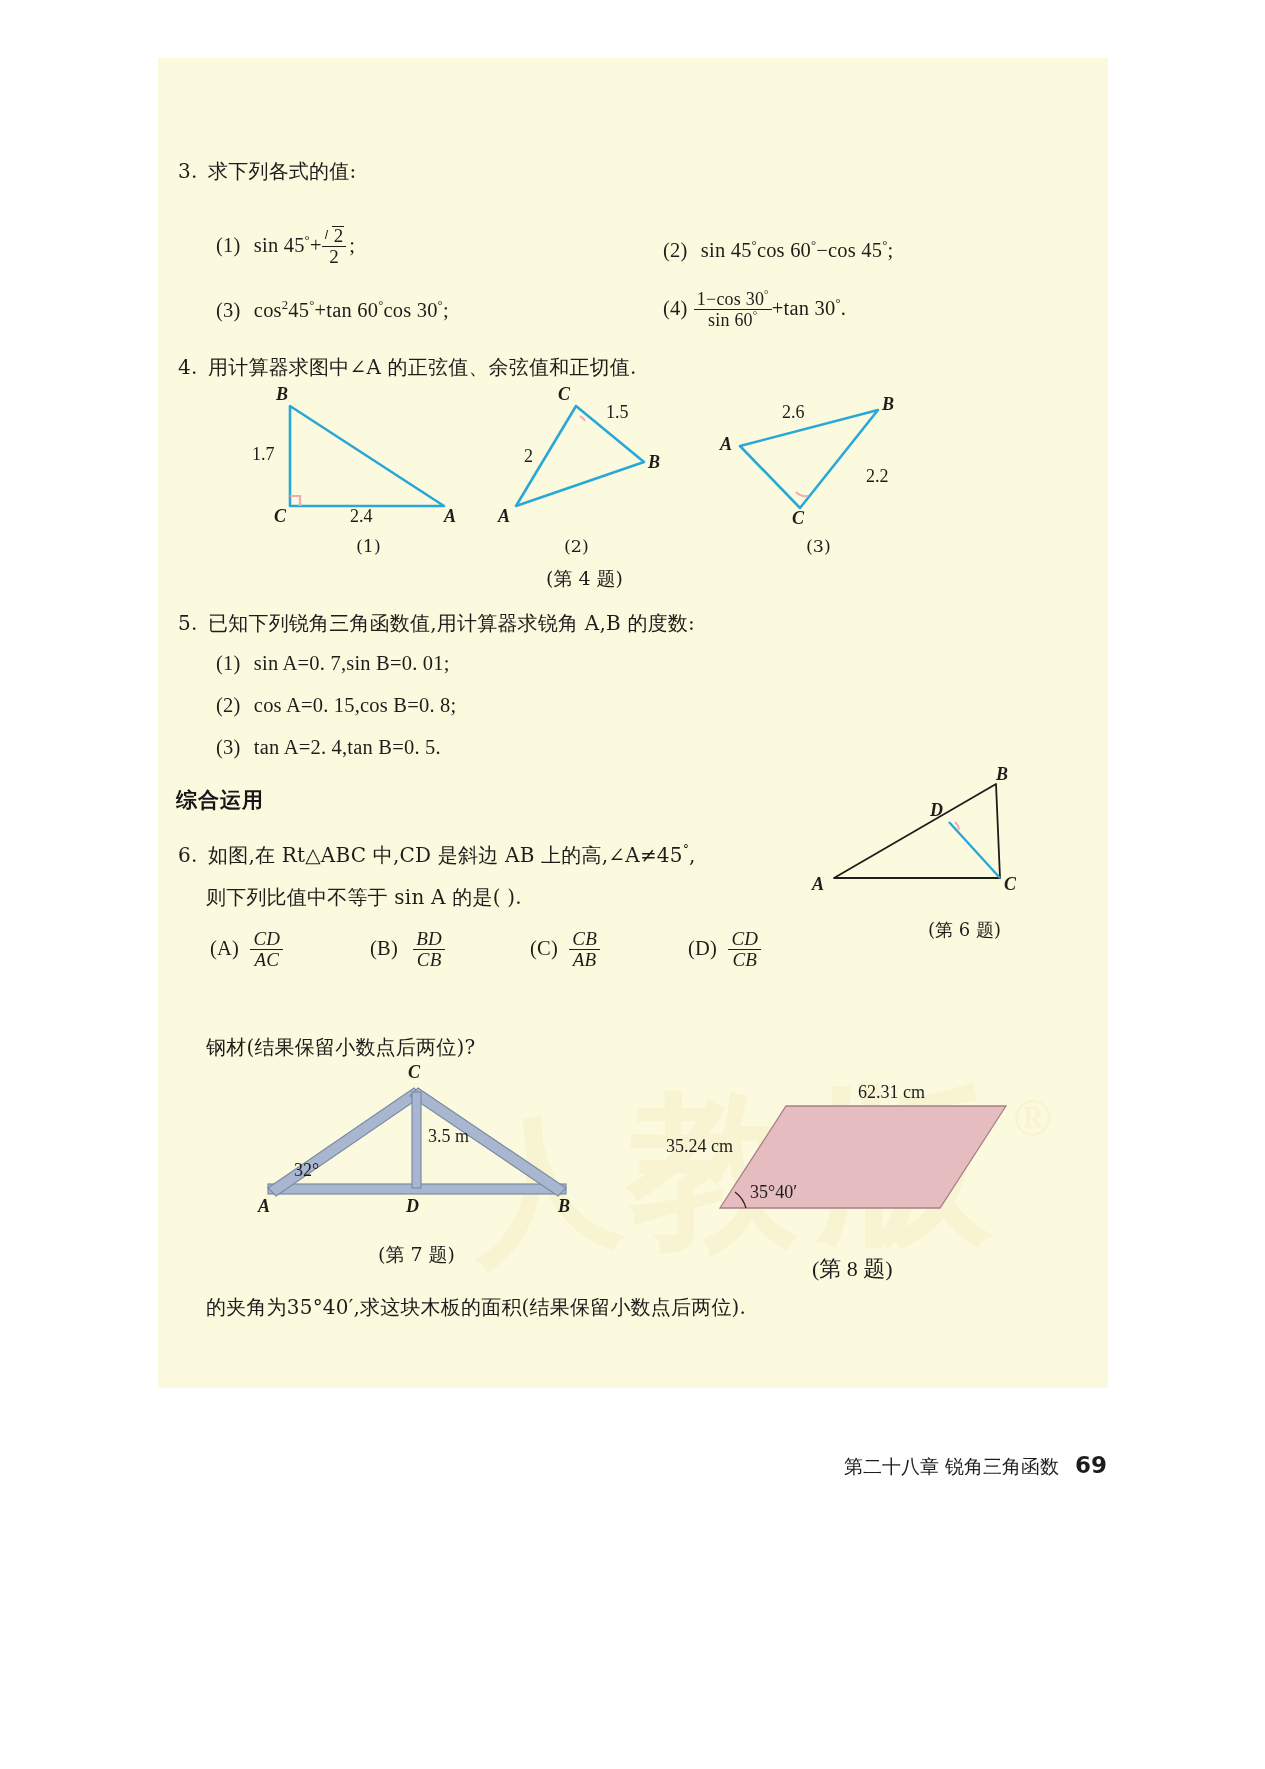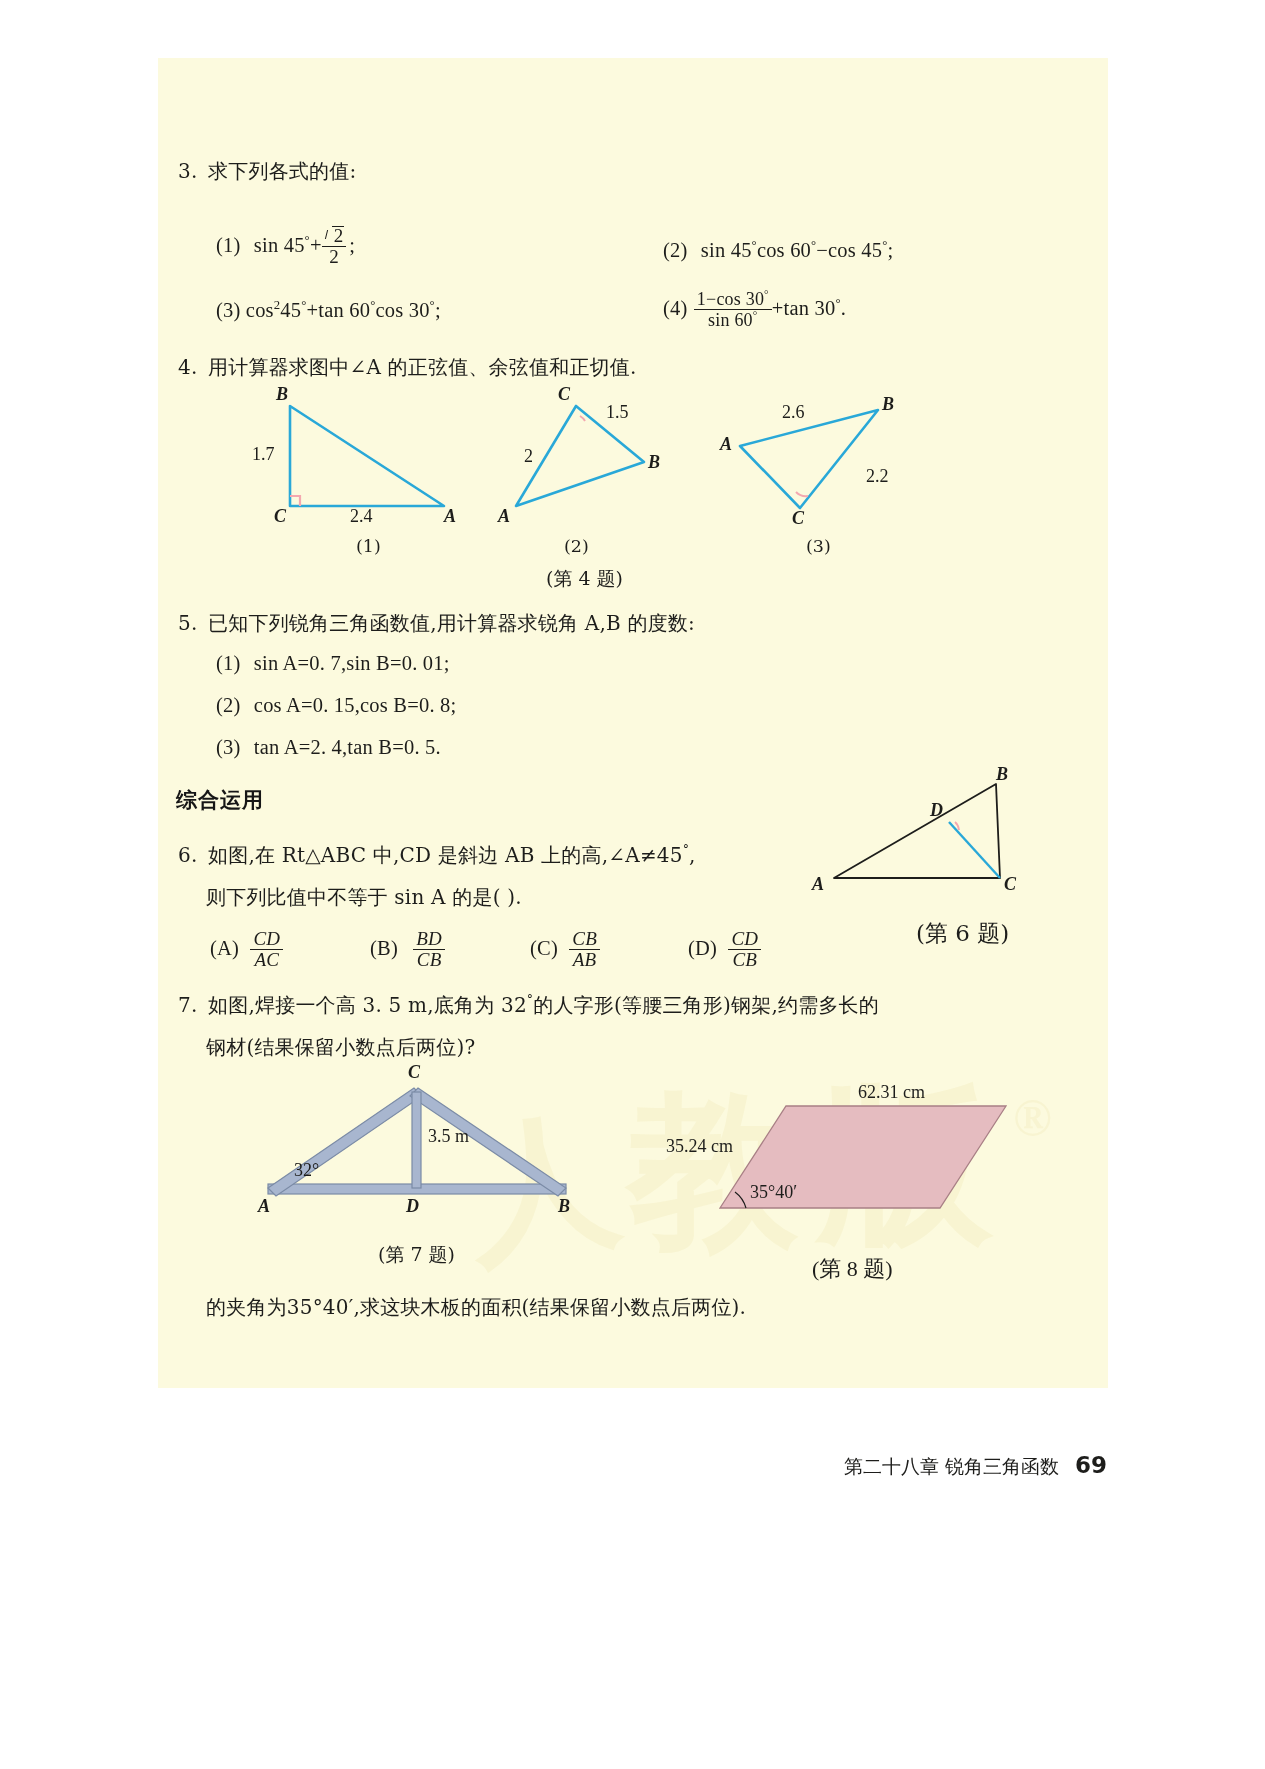--- a/index.html
+++ b/index.html
@@ -172,21 +172,21 @@
 
   <div class="ln" style="left:505px; top:180px;">
     <span class="mr">(2)</span>
     <span class="mr" style="margin-left:8px;">
       <span>sin 45</span><span class="deg">°</span><span>cos 60</span><span class="deg">°</span><span>−cos 45</span><span class="deg">°</span><span>;</span>
     </span>
   </div>
 
   <div class="ln" style="left:58px; top:240px;">
     <span class="mr">(3)</span>
-    <span class="mr" style="margin-left:0;">
+    <span class="mr" style="margin-left:8px;">
       <span>cos</span><span class="sup2">2</span><span>45</span><span class="deg">°</span><span>+tan 60</span><span class="deg">°</span><span>cos 30</span><span class="deg">°</span><span>;</span>
     </span>
   </div>
 
   <div class="ln" style="left:505px; top:232px;">
     <span class="mr">(4)</span>
     <span class="mr" style="margin-left:1px;">
       <span class="frac frac-sm"><span class="num"><span>1−cos 30</span><span class="deg">°</span></span><span class="den"><span>sin 60</span><span class="deg">°</span></span></span><span>+tan 30</span><span class="deg">°</span><span>.</span>
     </span>
   </div>
@@ -282,27 +282,23 @@
   <div class="fig" style="left:660px; top:712px; width:200px; height:130px;">
     <svg width="200" height="130" viewBox="0 0 200 130">
       <polygon points="16,108 178,14 182,108" fill="none" stroke="#1d1d1b" stroke-width="1.8" stroke-linejoin="round"></polygon>
       <line x1="182" y1="108" x2="131" y2="52" stroke="#29a8d8" stroke-width="2.4"></line>
       <path d="M137,52 A12,12 0 0 1 141,60" fill="none" stroke="#f4a8b0" stroke-width="1.8"></path>
     </svg>
     <span class="lbl it" style="left:178px; top:-6px;">B</span>
     <span class="lbl it" style="left:112px; top:30px;">D</span>
     <span class="lbl it" style="left:-6px; top:104px;">A</span>
     <span class="lbl it" style="left:186px; top:104px;">C</span>
-    <span class="caption" style="left:98px; top:148px; font-size:23px;">(第 6 题)</span>
-  </div>
-
-  <div class="ln cn" style="left:20px; top:934px;">
-    <span>7.</span>
-    <span style="margin-left:4px;">如图,焊接一个高 3. 5 m,底角为 32</span><span class="deg">°</span><span>的人字形(等腰三角形)钢架,约需多长的</span>
-  </div>
+    <span class="caption" style="left:110px; top:148px; font-size:18px;">(第 6 题)</span>
+  </div>
+
   <div class="ln cn" style="left:48px; top:976px;">钢材(结果保留小数点后两位)?</div>
 
   <div class="fig" style="left:88px; top:1008px; width:380px; height:150px;">
     <svg width="380" height="150" viewBox="0 0 380 150">
 
       <rect x="22" y="118" width="298" height="10" fill="#a8b6cf" stroke="#7b8ba6" stroke-width="1.2"></rect>
 
       <polygon points="22,122 168,22 176,30 30,130" fill="#a8b6cf" stroke="#7b8ba6" stroke-width="1.2"></polygon>
 
       <polygon points="172,22 320,122 312,130 164,30" fill="#a8b6cf" stroke="#7b8ba6" stroke-width="1.2"></polygon>

